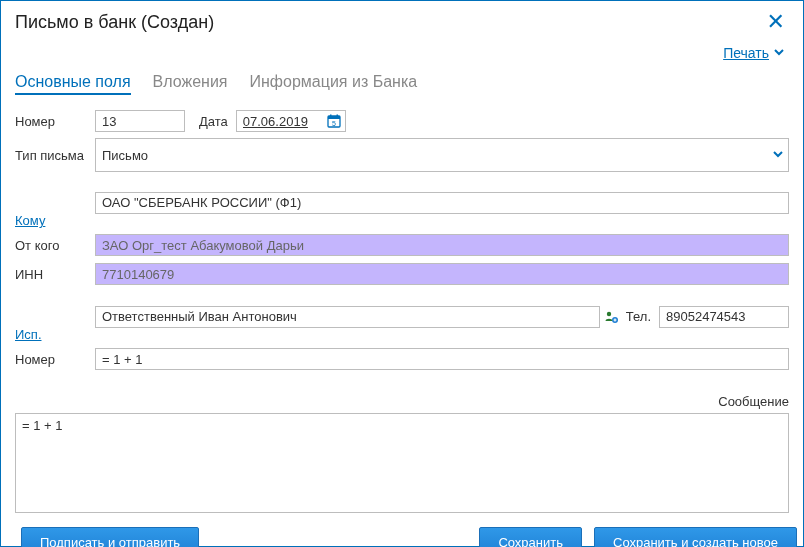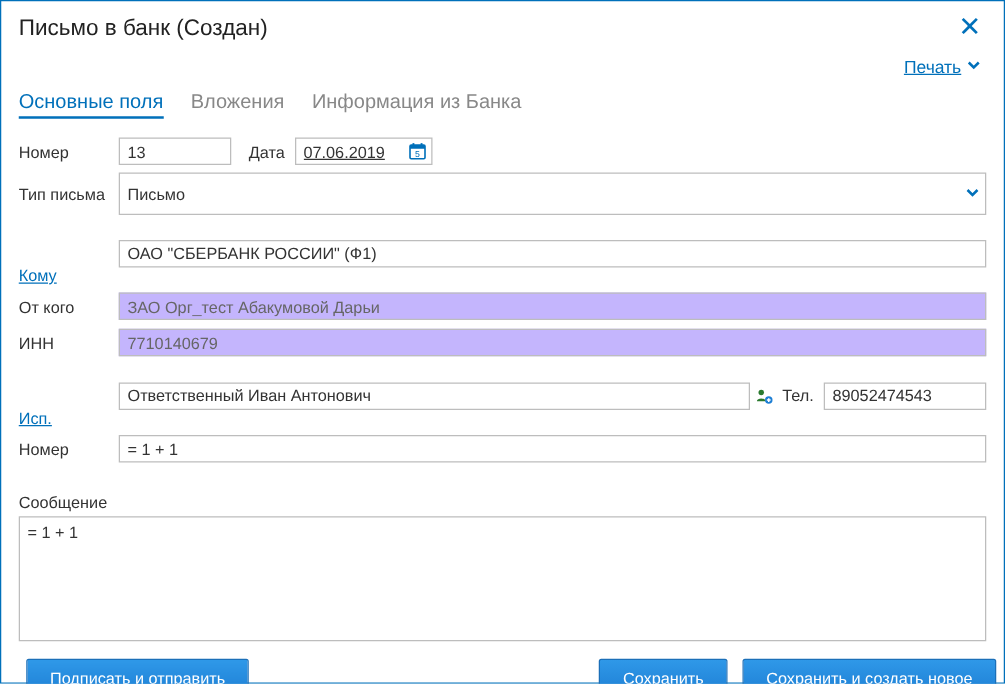--- a/index.html
+++ b/index.html
@@ -165,20 +165,21 @@
     cursor: pointer;
     display: inline-flex;
     align-items: center;
     justify-content: center;
   }
   .msg-group {
     margin-top: 18px;
     display: flex;
     flex-direction: column;
     flex: 1;
+    align-items: flex-end;
   }
   .msg-label {
     font-size: 13px;
     color: #333;
     margin-bottom: 4px;
   }
   .msg-area {
     border: 1px solid #bdbdbd;
     width: 100%;
     flex: 1;

